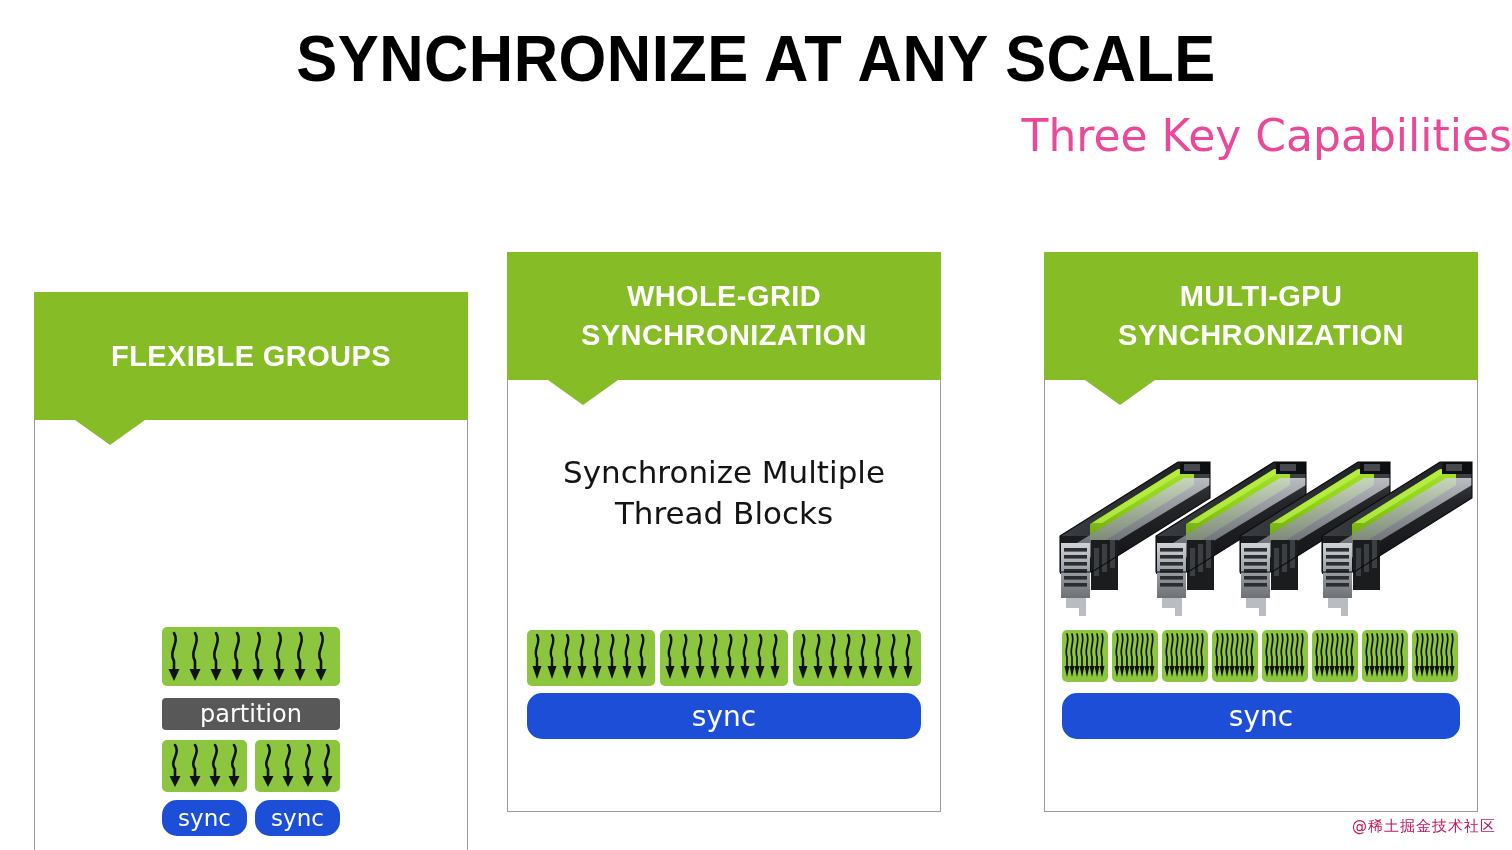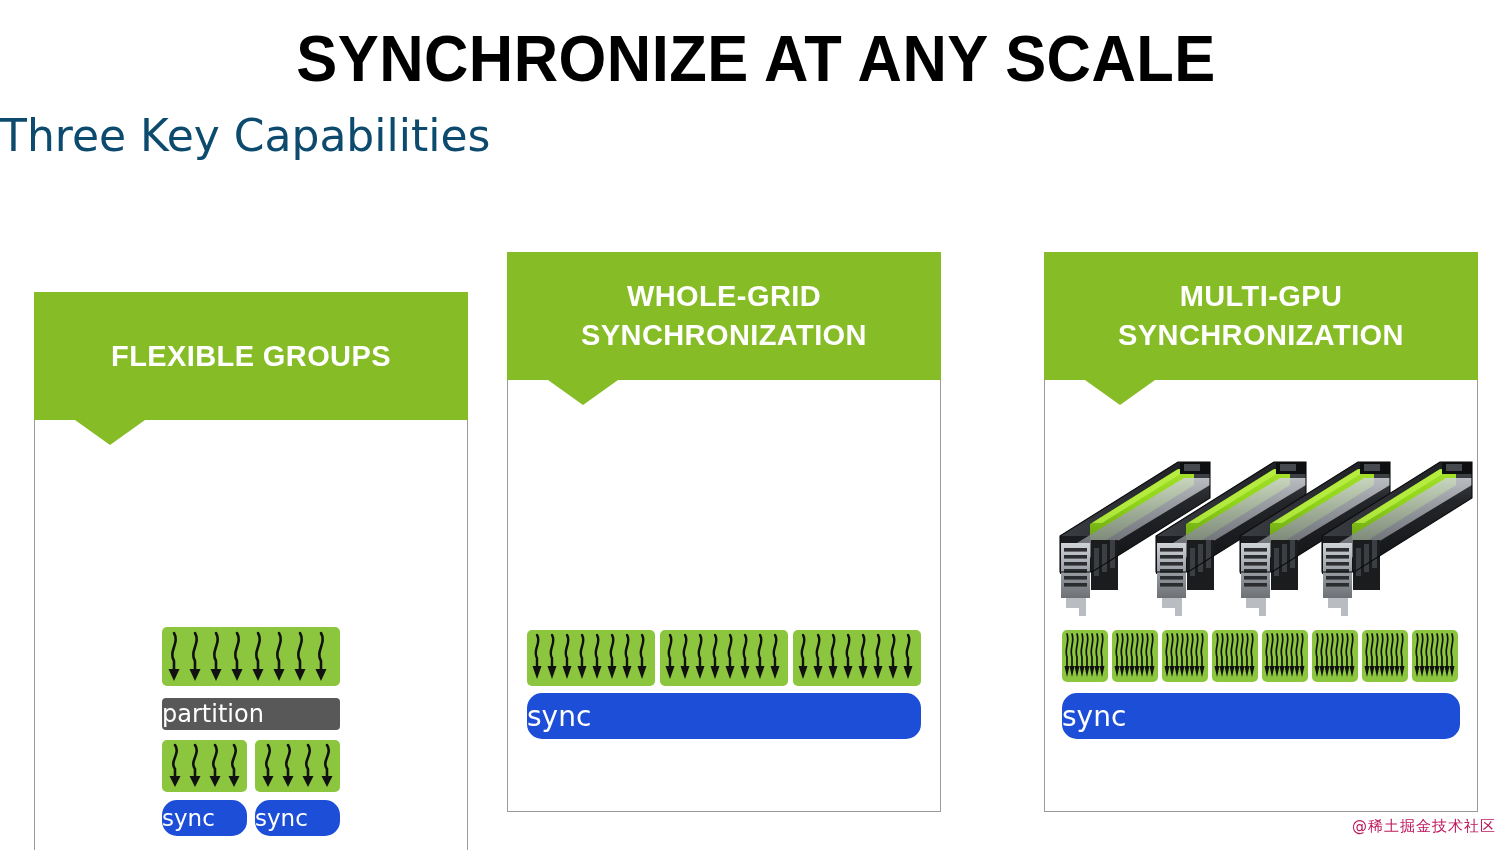--- a/index.html
+++ b/index.html
@@ -29,25 +29,25 @@
     color: #000000;
     line-height: 1.05;
     white-space: nowrap;
     transform: scaleX(0.96);
   }
   #slide-subtitle {
     position: absolute;
     top: 112px;
     left: 0;
     width: 1512px;
-    text-align: left;
+    text-align: right;
     font-family: "DejaVu Sans", sans-serif;
     font-weight: 400;
     font-size: 44px;
-    color: #0c4a6e;
+    color: #ec4899;
     line-height: 1.1;
     white-space: nowrap;
   }
 
   
   .card {
     position: absolute;
     top: 252px;
     width: 434px;
     height: 560px;
@@ -126,21 +126,21 @@
     display: block;
     box-sizing: border-box;
   }
   .threads svg { display: block; width: 100%; height: 100%; }
 
   .bar {
     box-sizing: border-box;
     border-radius: 4px;
     display: flex;
     align-items: center;
-    justify-content: flex-start;
+    justify-content: center;
     color: #ffffff;
     font-family: "DejaVu Sans", sans-serif;
   }
   .bar-partition { background: #585858; font-size: 24px; }
   .bar-sync { background: #1d4ed8; border-radius: 15px; }
 
   
   #diag-0 { position: absolute; left: 0; top: 0; width: 434px; height: 432px; }
   #d0-top   { position: absolute; left: 128px; top: 335px; width: 178px; height: 59px; }
   #d0-part  { position: absolute; left: 128px; top: 406px; width: 178px; height: 32px;}
@@ -279,20 +279,22 @@
 <div class="card" id="card-1">
 
   <div class="card-body-box"></div>
 
   <div class="card-header">
     <div class="card-header-text">WHOLE-GRID
 SYNCHRONIZATION</div>
   </div>
   <div class="notch"></div>
 
+  <div class="card-caption">Synchronize Multiple
+Thread Blocks</div>
 
   <div id="diag-1">
 
     <div class="threads d1-block" id="d1-b0">
       <svg viewBox="0 0 128 56" preserveAspectRatio="none" aria-hidden="true">
         <g stroke="#111111" stroke-width="2.4" fill="none" stroke-linecap="round">
           <path d="M10 5 C15 13, 5 20, 10 28 L10 38"></path>
           <path d="M25 5 C30 13, 20 20, 25 28 L25 38"></path>
           <path d="M40 5 C45 13, 35 20, 40 28 L40 38"></path>
           <path d="M55 5 C60 13, 50 20, 55 28 L55 38"></path>

